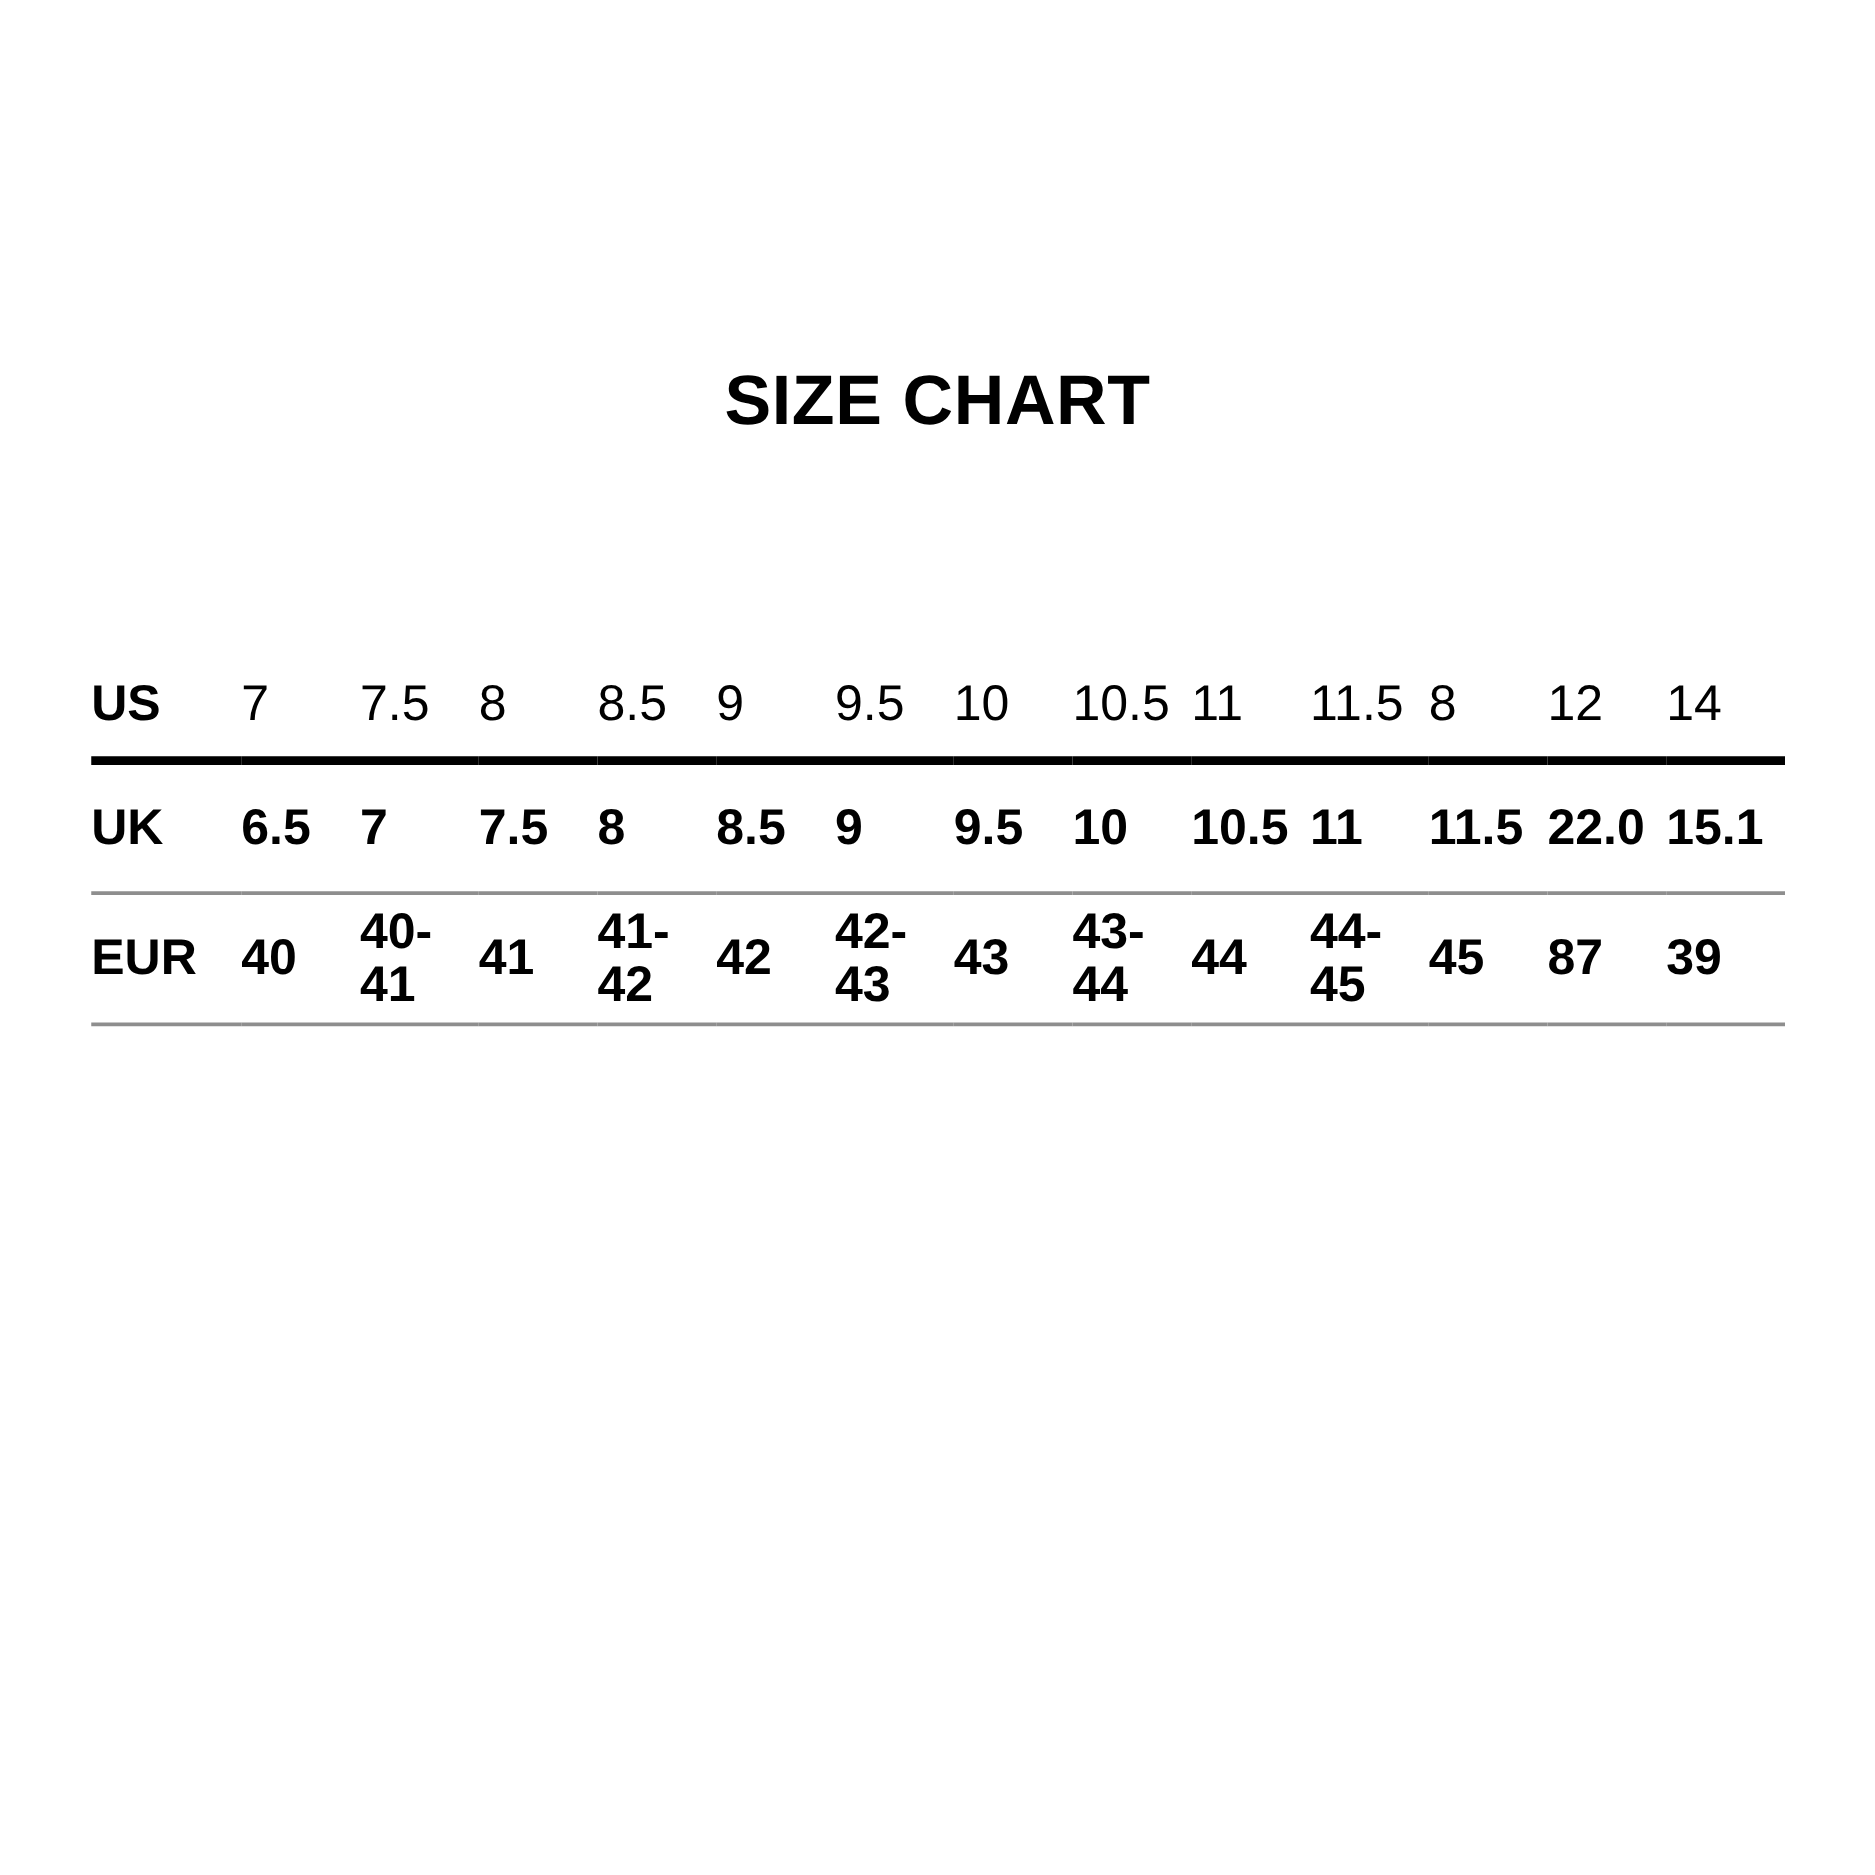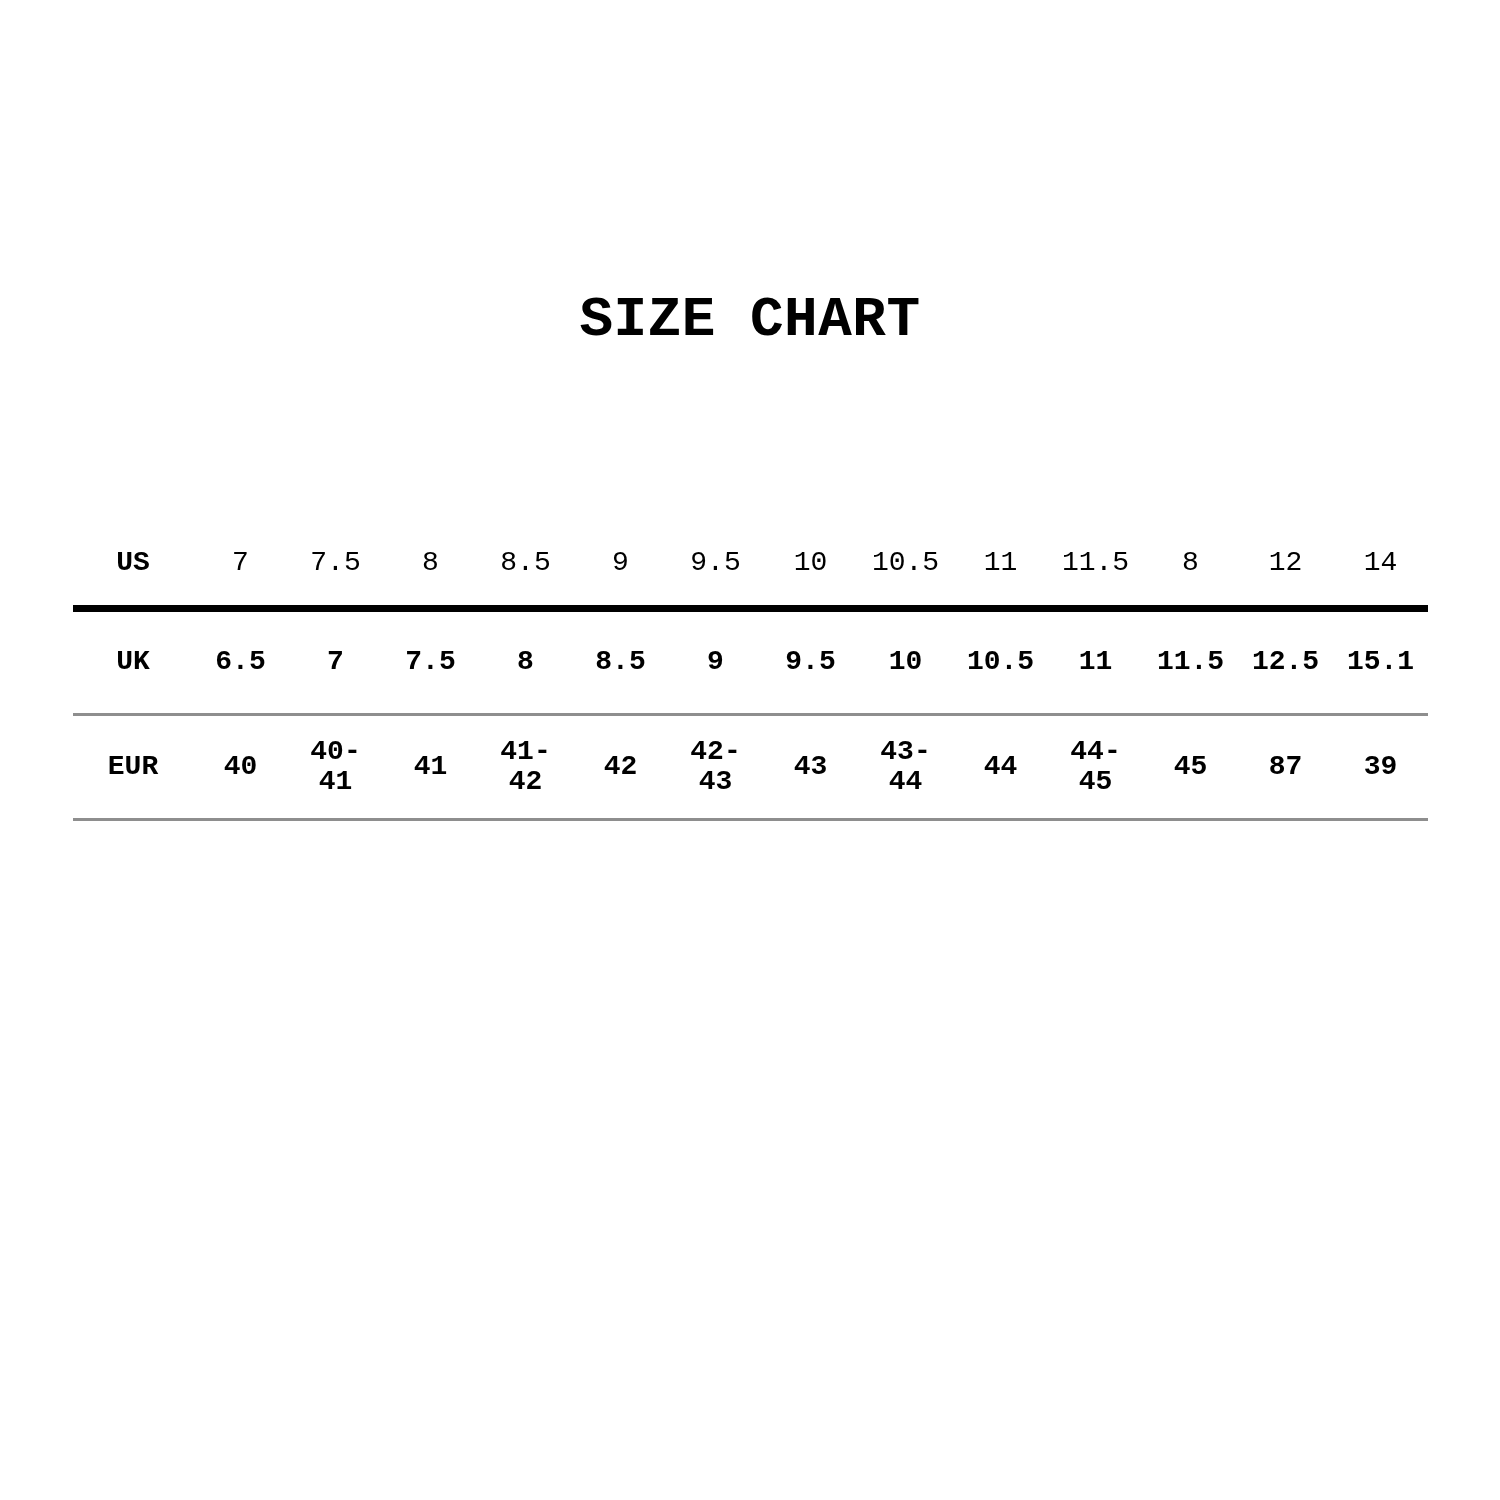--- a/index.html
+++ b/index.html
@@ -5,21 +5,21 @@
   html, body {
     margin: 0;
     padding: 0;
     background: #ffffff;
   }
   .page {
     position: relative;
     width: 1500px;
     height: 1280px;
     background: var(--bg, #ffffff);
-    font-family: Liberation Mono, monospace;
+    font-family: Liberation Sans, sans-serif;
     color: var(--text, #000000);
     overflow: hidden;
   }
   .chart-title {
     position: absolute;
     top: 292px;
     left: 0;
     width: 100%;
     text-align: center;
     font-size: 56px;
@@ -30,23 +30,23 @@
   table.size-table {
     position: absolute;
     top: 522px;
     left: 73px;
     width: 1355px;
     border-collapse: collapse;
     table-layout: fixed;
   }
   table.size-table col.label-col { width: 120px; }
   table.size-table td {
-    text-align: center;
+    text-align: left;
     vertical-align: middle;
-    font-size: 28px;
+    font-size: 40px;
     line-height: 1.08;
     padding: 0;
   }
   tr.row-0 td { height: 83px;  border-bottom: 7px solid var(--heavy-rule, #000000); }
   tr.row-1 td { height: 101px; border-bottom: 3px solid var(--light-rule, #8e8e8e); }
   tr.row-2 td { height: 102px; border-bottom: 3px solid var(--light-rule, #8e8e8e); }
   tr.plain-row td { font-weight: 400; }
   tr.plain-row td.label-cell { font-weight: 700; }
   tr.bold-row td { font-weight: 700; }
 </style>
@@ -96,21 +96,21 @@
           <td>7</td>
           <td>7.5</td>
           <td>8</td>
           <td>8.5</td>
           <td>9</td>
           <td>9.5</td>
           <td>10</td>
           <td>10.5</td>
           <td>11</td>
           <td>11.5</td>
-          <td>12.5</td>
+          <td>22.0</td>
           <td>15.1</td>
         </tr>
         <tr class="row-2 bold-row">
           <td class="label-cell">EUR</td>
           <td>40</td>
           <td>40-<br>41</td>
           <td>41</td>
           <td>41-<br>42</td>
           <td>42</td>
           <td>42-<br>43</td>

